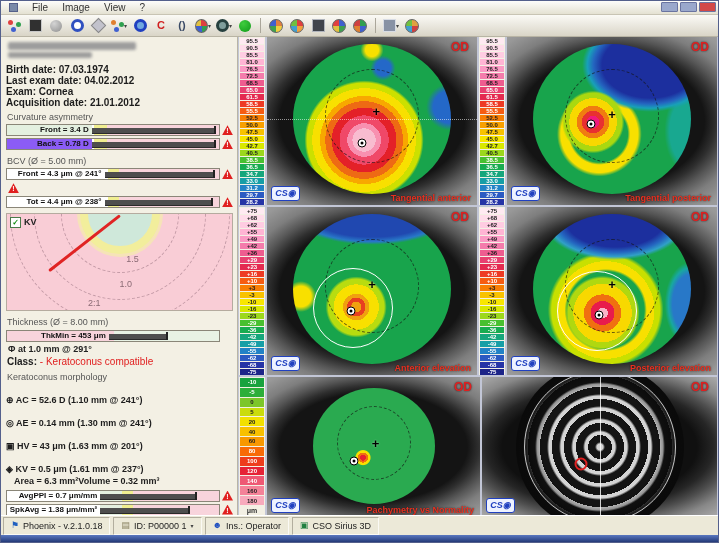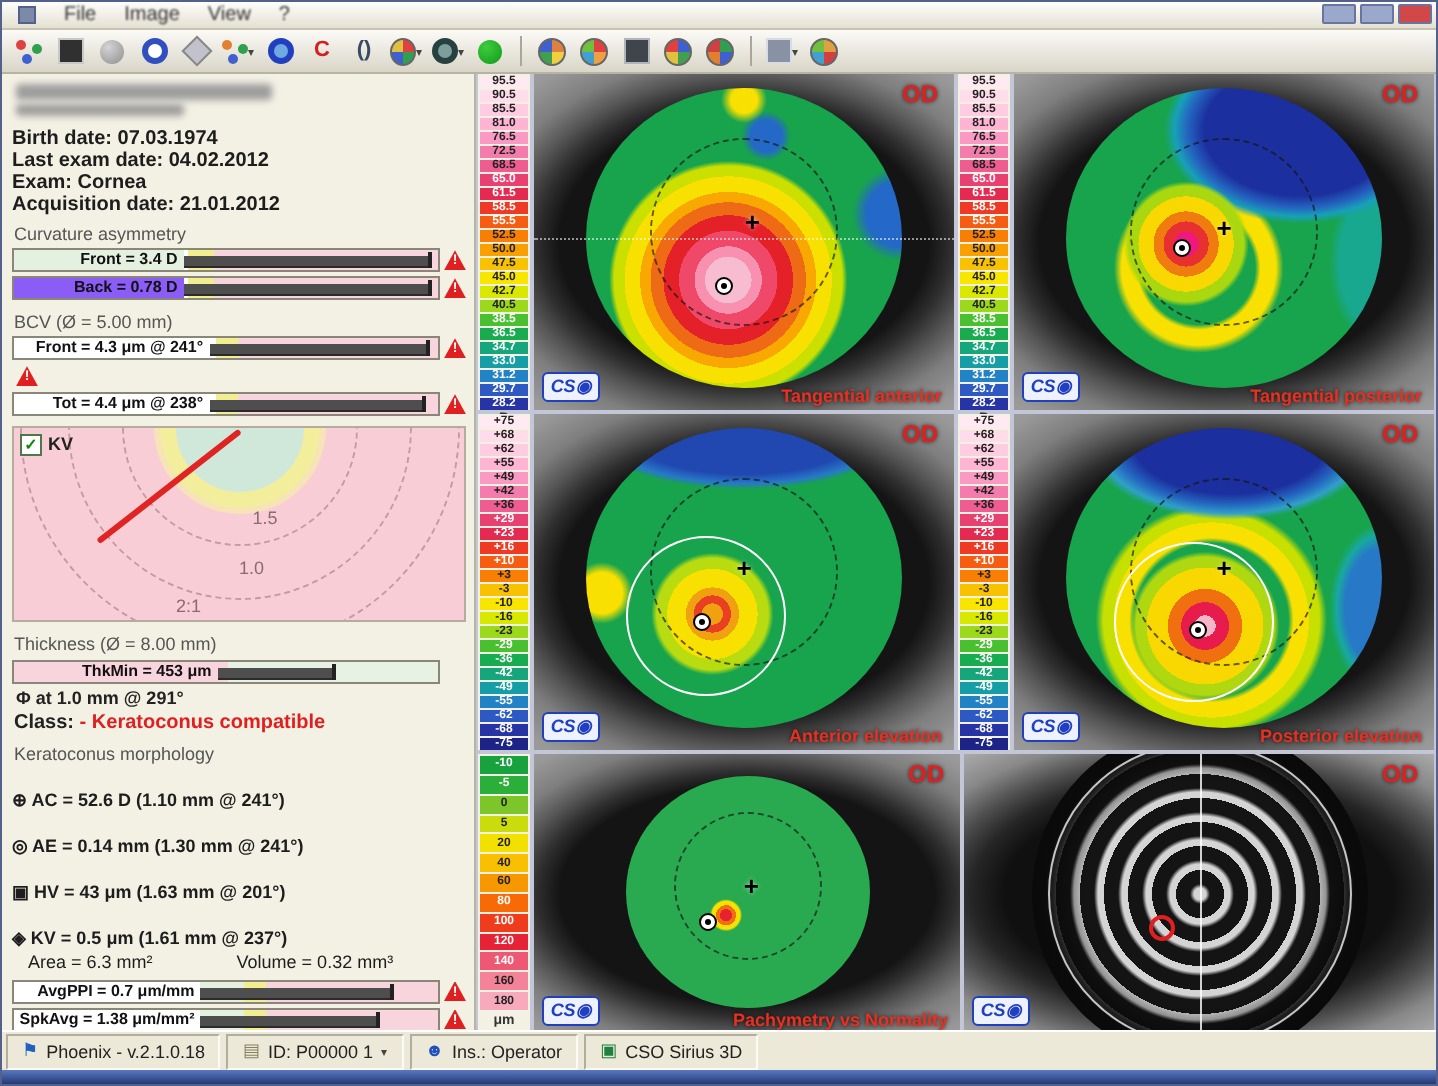--- a/index.html
+++ b/index.html
@@ -54,24 +54,24 @@
   .gauge-needle{position:absolute;left:50%;top:0;width:90px;height:3px;background:#e02424;transform-origin:0 50%;transform:rotate(142deg);border-radius:2px;}
   .gauge-label{position:absolute;font-size:9px;color:#8a6a74;}
   .gl1{left:53%;top:42%;}
   .gl2{left:50%;top:68%;}
   .gl3{left:36%;top:88%;}
   .gauge-check{position:absolute;left:3px;top:3px;display:flex;align-items:center;gap:3px;}
   .cbox{width:9px;height:9px;background:#fff;border:1px solid #4a7a4a;font-size:8px;line-height:9px;color:#0a8a0a;text-align:center;font-weight:bold;}
   .cbl{font-size:9px;font-weight:bold;color:#222;}
   .class-line{font-size:10px;margin:2px 0 1px 1px;}
   .class-label{color:#222;font-weight:bold;}
-  .class-value{color:#e02020;font-weight:bold;}
+  .class-value{color:#e02020;font-weight:normal;}
   .phi-line{font-size:9px;font-weight:bold;color:#222;margin:1px 0 0 2px;}
   .morph-line{font-size:9px;font-weight:bold;color:#1d1d1d;line-height:11px;white-space:nowrap;margin-top:12px;}
-  .av-line{display:flex;font-size:9px;font-weight:normal;color:#1d1d1d;margin:1px 0 2px 8px;gap:42px;}
+  .av-line{display:flex;font-size:9px;font-weight:bold;color:#1d1d1d;margin:1px 0 2px 8px;}
   
   .maps{flex:1;height:100%;background:#c2c6d6;display:flex;flex-direction:column;gap:2px;padding:0 1px;box-sizing:border-box;}
   .map-row{display:flex;gap:2px;}
   .r12{height:168px;}
   .r3{flex:1;}
   .scale{width:26px;background:#f3f0e4;display:flex;flex-direction:column;padding:1px;box-sizing:border-box;}
   .scell{flex:1;margin-bottom:1px;font-size:6px;font-weight:bold;display:flex;align-items:center;justify-content:center;line-height:1;}
   .sunit{height:10px;font-size:7px;font-weight:bold;color:#333;display:flex;align-items:center;justify-content:center;}
   .map-cell{position:relative;flex:1;overflow:hidden;background:
     radial-gradient(ellipse 88% 78% at 50% 50%, #141414 0 50%, #2e2e2e 56%, #565656 63%, #7e7e7e 71%, #989898 82%, #a8a8a8 100%);}

